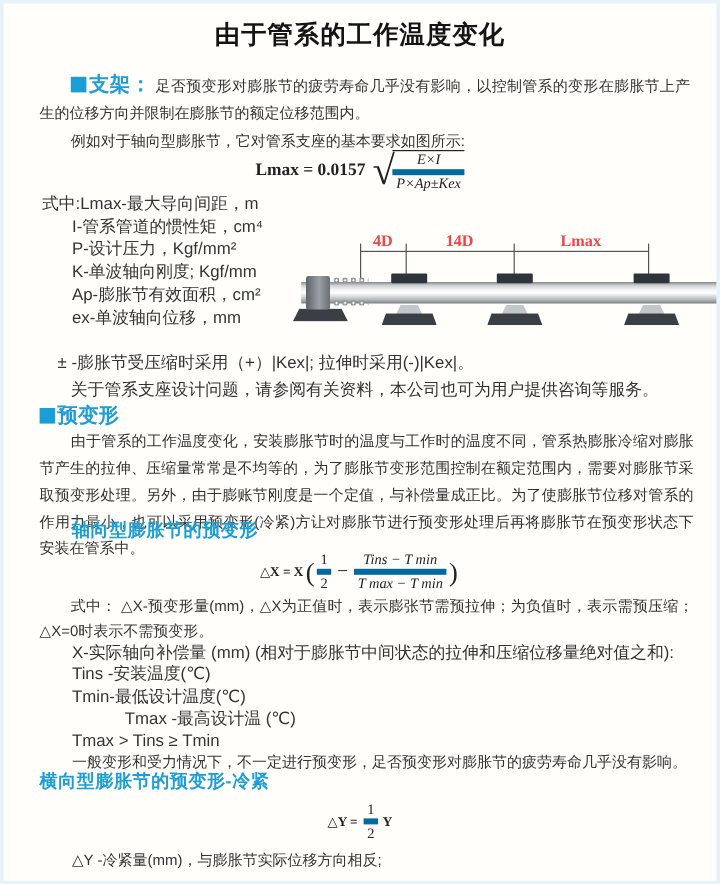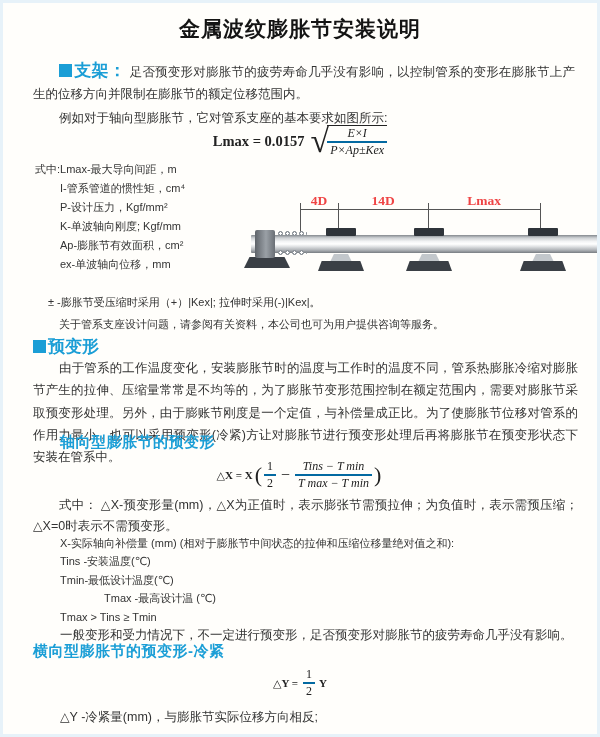--- a/index.html
+++ b/index.html
@@ -20,32 +20,32 @@
   .sec-heading { font-size:17px; font-weight:bold; color:#1b9ed6; }
   .sq {
     display:inline-block; width:13px; height:13px; background:#1b9ed6;
     margin-right:2px; vertical-align:-1px;
   }
   .sub-heading { font-size:15px; font-weight:bold; color:#1b9ed6; letter-spacing:0.5px; }
   
   .body-txt { font-size:12.5px; line-height:22px; color:#333; }
   .para { text-align:justify; }
   .indent { text-indent:26px; }
-  .def-line { font-size:11px; line-height:19px; list-style:none; color:#333; }
+  .def-line { font-size:14px; line-height:19px; list-style:none; color:#333; }
   .def-list li { padding-left:25px; }
   
   .formula {
     width:100%; text-align:center;
     font-family:"Liberation Serif","DejaVu Serif",serif; color:#222;
   }
   .formula .row { display:inline-flex; align-items:center; }
   .f-lhs { font-weight:bold; font-size:14.5px; }
   .frac { display:inline-flex; flex-direction:column; text-align:center;
           font-size:12px; line-height:15px; vertical-align:middle; }
-  .frac .num { border-bottom:2px solid #0369a1; padding:0 3px; }
+  .frac .num { border-bottom:5px solid #0369a1; padding:0 3px; }
   .frac .den { padding:0 3px; }
   .ital { font-style:italic; }
   .rsign { font-size:34px; font-weight:400; line-height:32px; margin:0 -2px 0 6px; color:#222; }
   .radical-frac { border-top:1.5px solid #222; margin-top:1px; }
   .bigparen { font-size:22px; font-weight:400; margin:0 2px; line-height:30px; }
   .f2-lhs, .f3-lhs, .f3-rhs { font-weight:bold; font-size:11px; }
   .f3-rhs { margin-left:4px; }
   .half { font-style:normal; }
   
   .diagram { top:190px; left:238px; width:360px; height:95px; }
@@ -72,21 +72,21 @@
     background:#c2c7cb; clip-path:polygon(18% 0,82% 0,100% 100%,0 100%); }
   .support .base { position:absolute; left:0; top:33px; width:46px; height:10px;
     background:#3a3f45; clip-path:polygon(8% 0,92% 0,100% 100%,0 100%); }
   .s1 { left:77px; } .s2 { left:165px; } .s3 { left:279px; }
 </style>
 </head>
 <body>
 
 <div class="page">
 
-  <div class="abs page-title">金属波纹膨胀节安装说明</div>
+  <div class="abs page-title">由于管系的工作温度变化</div>
 
   <div class="abs body-txt para" style="top:57px; left:30px; width:542px; text-indent:26px;">
     <span class="sec-heading"><span class="sq"></span><span>支架：</span></span>
     <span>足否预变形对膨胀节的疲劳寿命几乎没有影响，以控制管系的变形在膨胀节上产生的位移方向并限制在膨胀节的额定位移范围内。</span>
   </div>
 
   <div class="abs body-txt" style="top:104px; left:56px; width:510px;">例如对于轴向型膨胀节，它对管系支座的基本要求如图所示:</div>
 
   <div class="abs formula" style="top:121px; left:0;">
     <span class="row">

